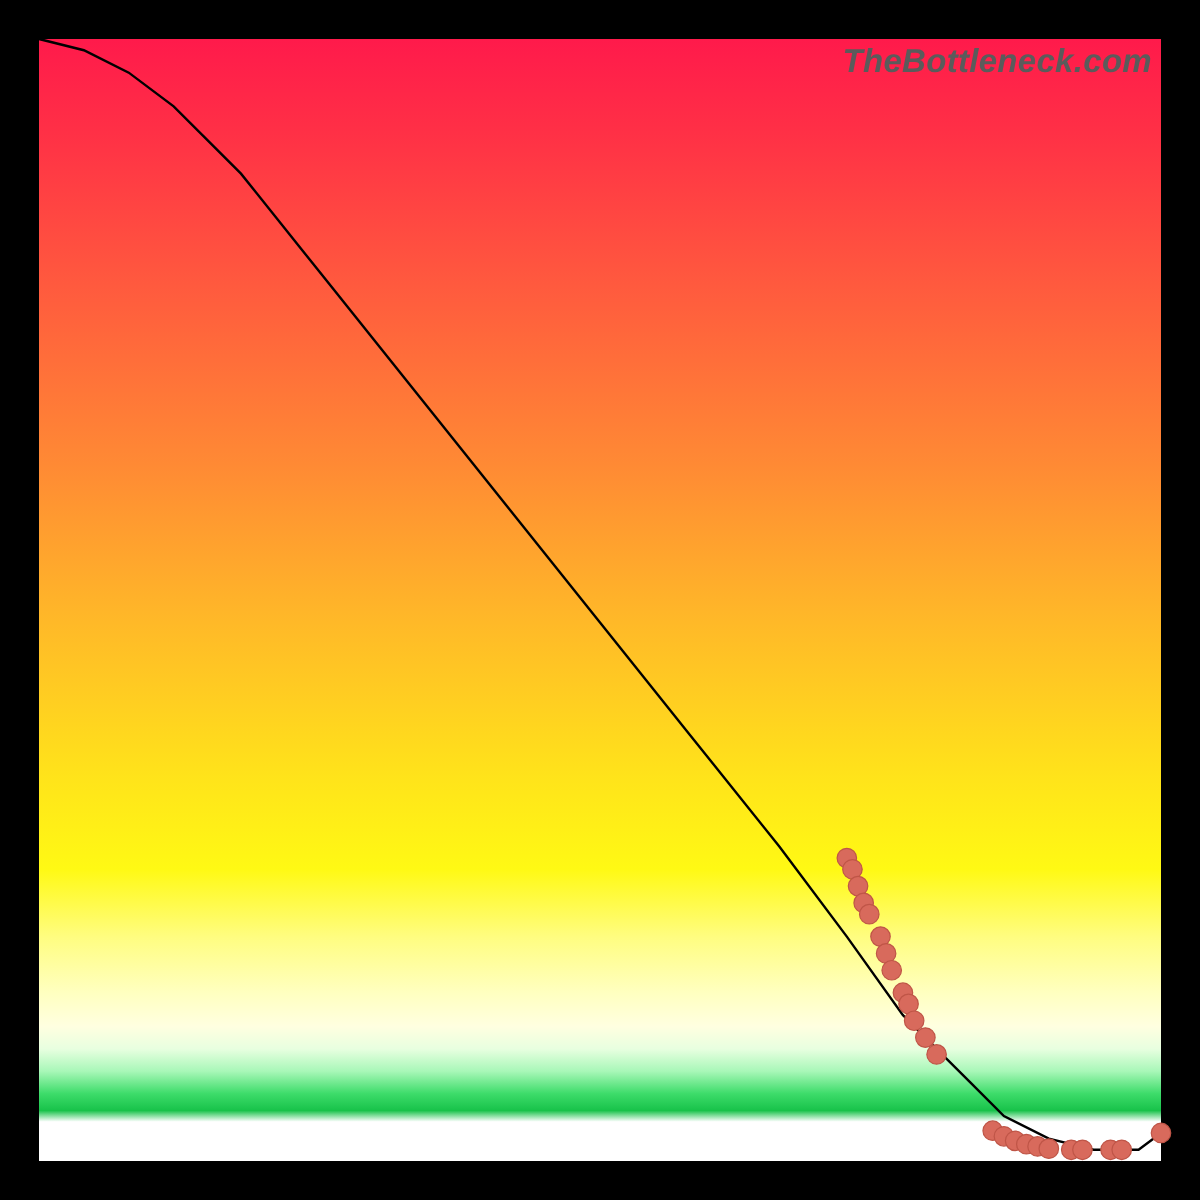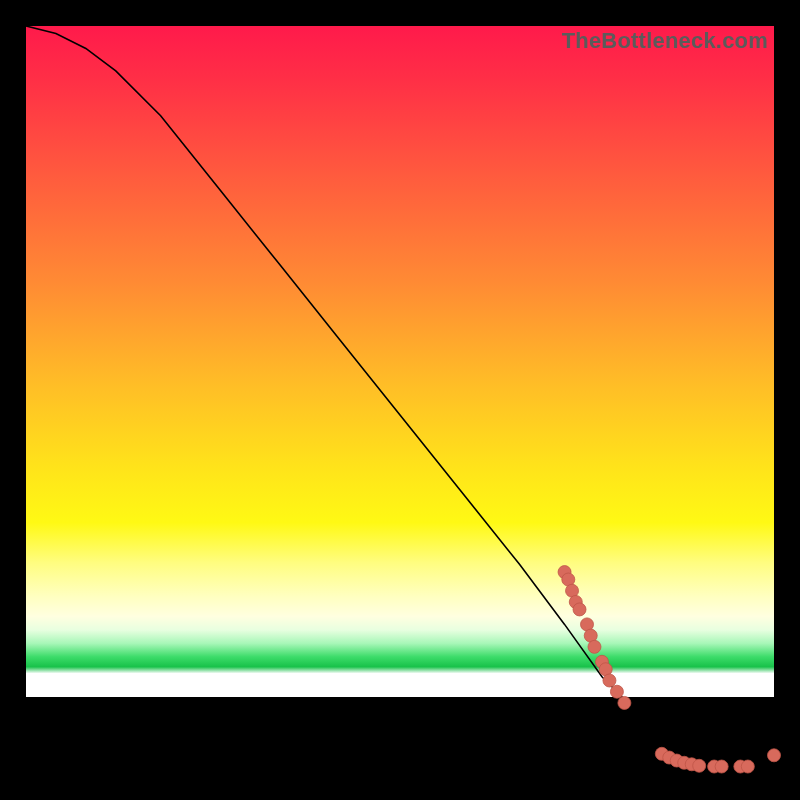--- a/index.html
+++ b/index.html
@@ -15,41 +15,42 @@
     position: relative;
     width: 800px;
     height: 800px;
     background: #000;
   }
   .plot {
     position: absolute;
     left: 26px;
     top: 26px;
     width: 748px;
-    height: 671px;
+    height: 748px;
     
     background: linear-gradient(
       to bottom,
       #ff1a4b 0%,
       #ff2f46 8%,
       #ff5a3e 22%,
       #ff8a34 38%,
       #ffb928 52%,
       #ffe41a 66%,
       #fff914 74%,
       #fffd80 80%,
       #ffffc0 85%,
       #ffffe0 88%,
       #e8ffe0 90%,
       #a8f7b8 92%,
       #3ddc6a 94%,
       #18c24a 95.5%,
       #ffffff 96.5%,
       #ffffff 100%
     );
+    font-style: italic;
   }
   .watermark {
     position: absolute;
     top: 2px;
     right: 6px;
     font-size: 22px;
     font-weight: 600;
     color: #5b5b5b;
     letter-spacing: 0.2px;
     user-select: none;

